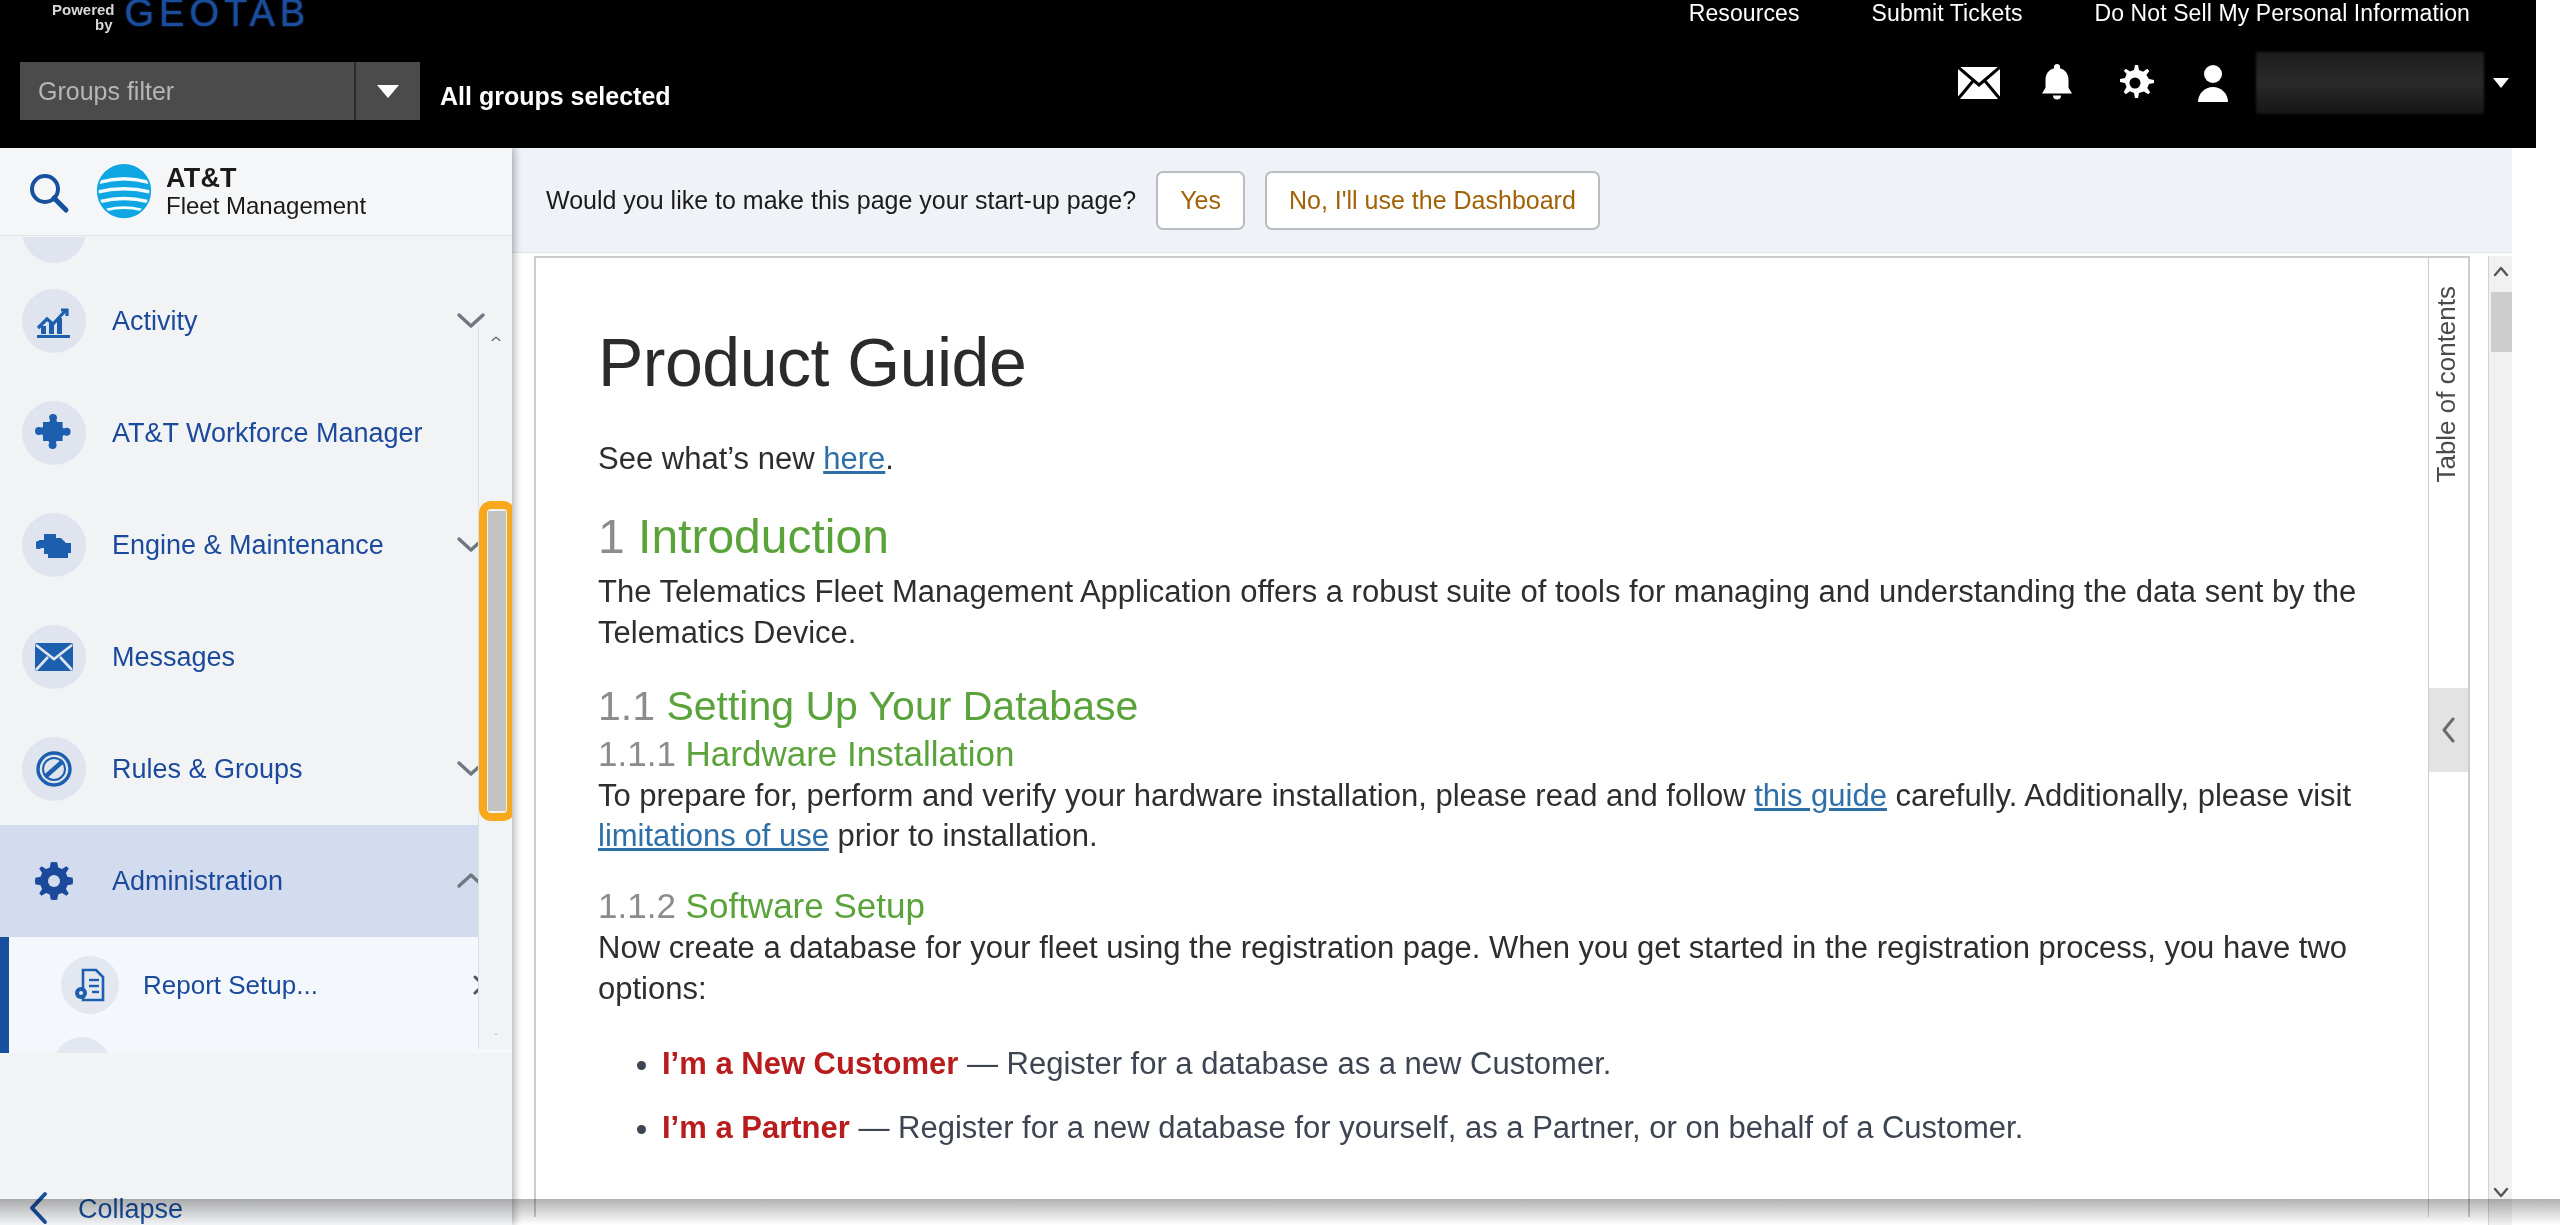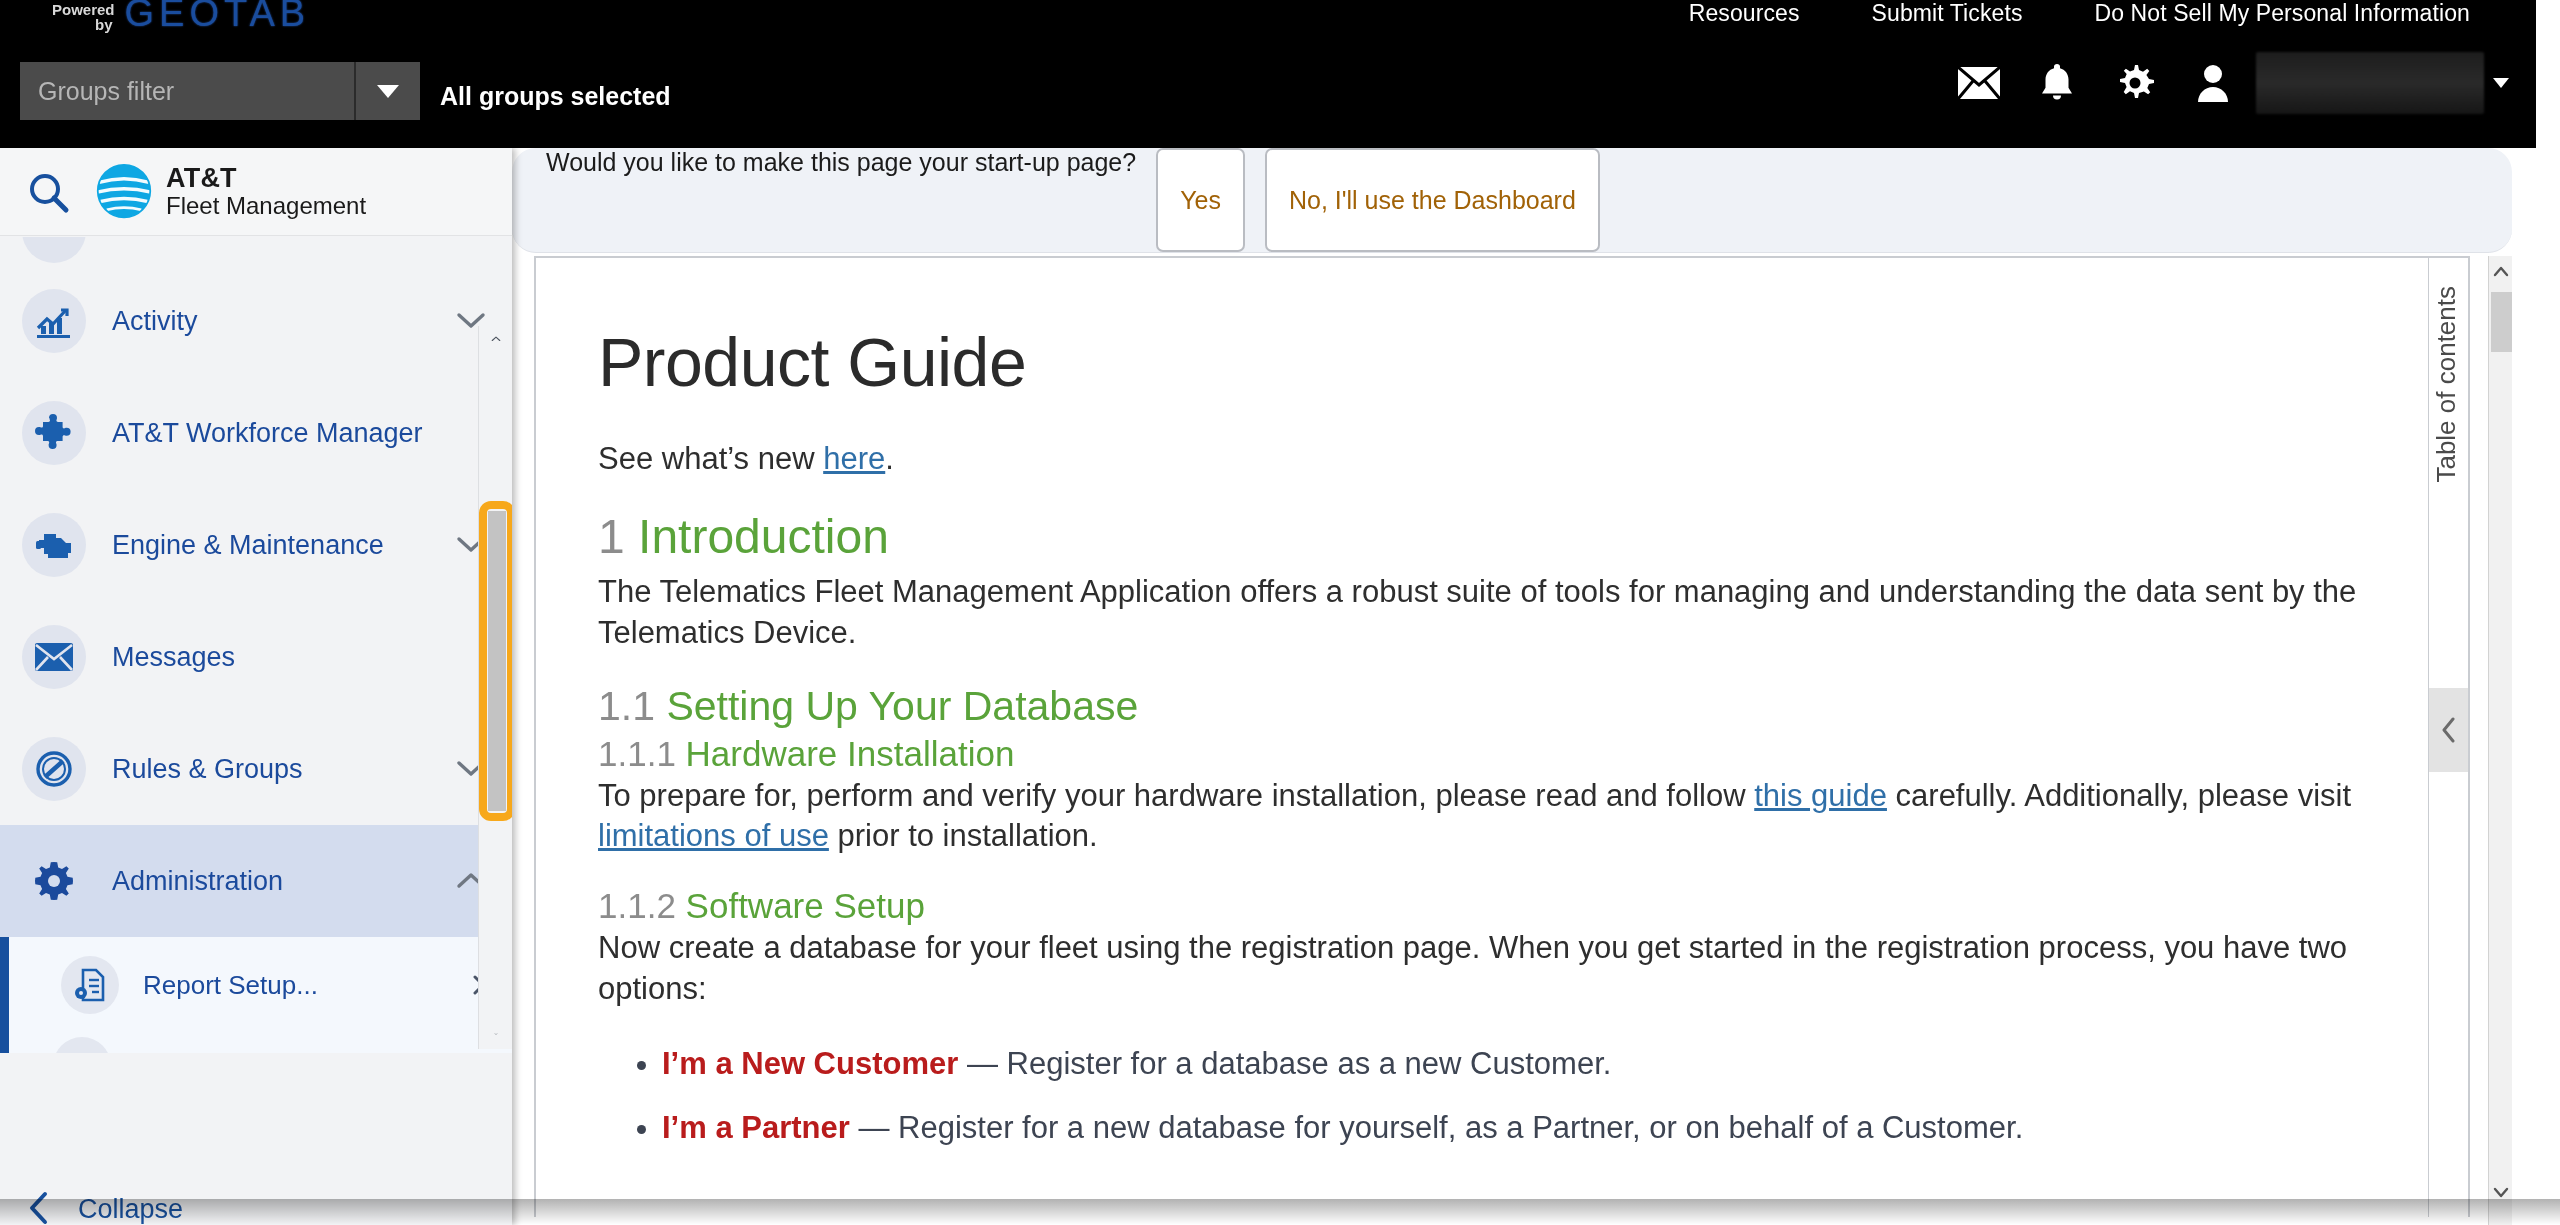--- a/index.html
+++ b/index.html
@@ -217,23 +217,22 @@
   }
 
   
   .main {
     position: absolute; left: 512px; top: 0; right: 24px; bottom: 0;
     background: #fff;
   }
   .notice-bar {
     position: absolute; left: 0; top: 0; right: 0; height: 105px;
     background: #eff2f7;
-    display: flex; padding-left: 34px;
+    display: flex; align-items: center; padding-left: 34px;
     border-bottom: 1px solid #dfe2e8;
-    border-radius: 24px;
   }
   .notice-text { font-size: 25px; color: #1b1b1b; white-space: nowrap; }
   .notice-btn {
     margin-left: 20px; background: #fff; border: 2px solid #b9bcc2;
     border-radius: 7px; font-size: 25px; color: #a16207;
     padding: 13px 22px; font-family: inherit; cursor: pointer;
     white-space: nowrap;
   }
 
   .doc-frame {

